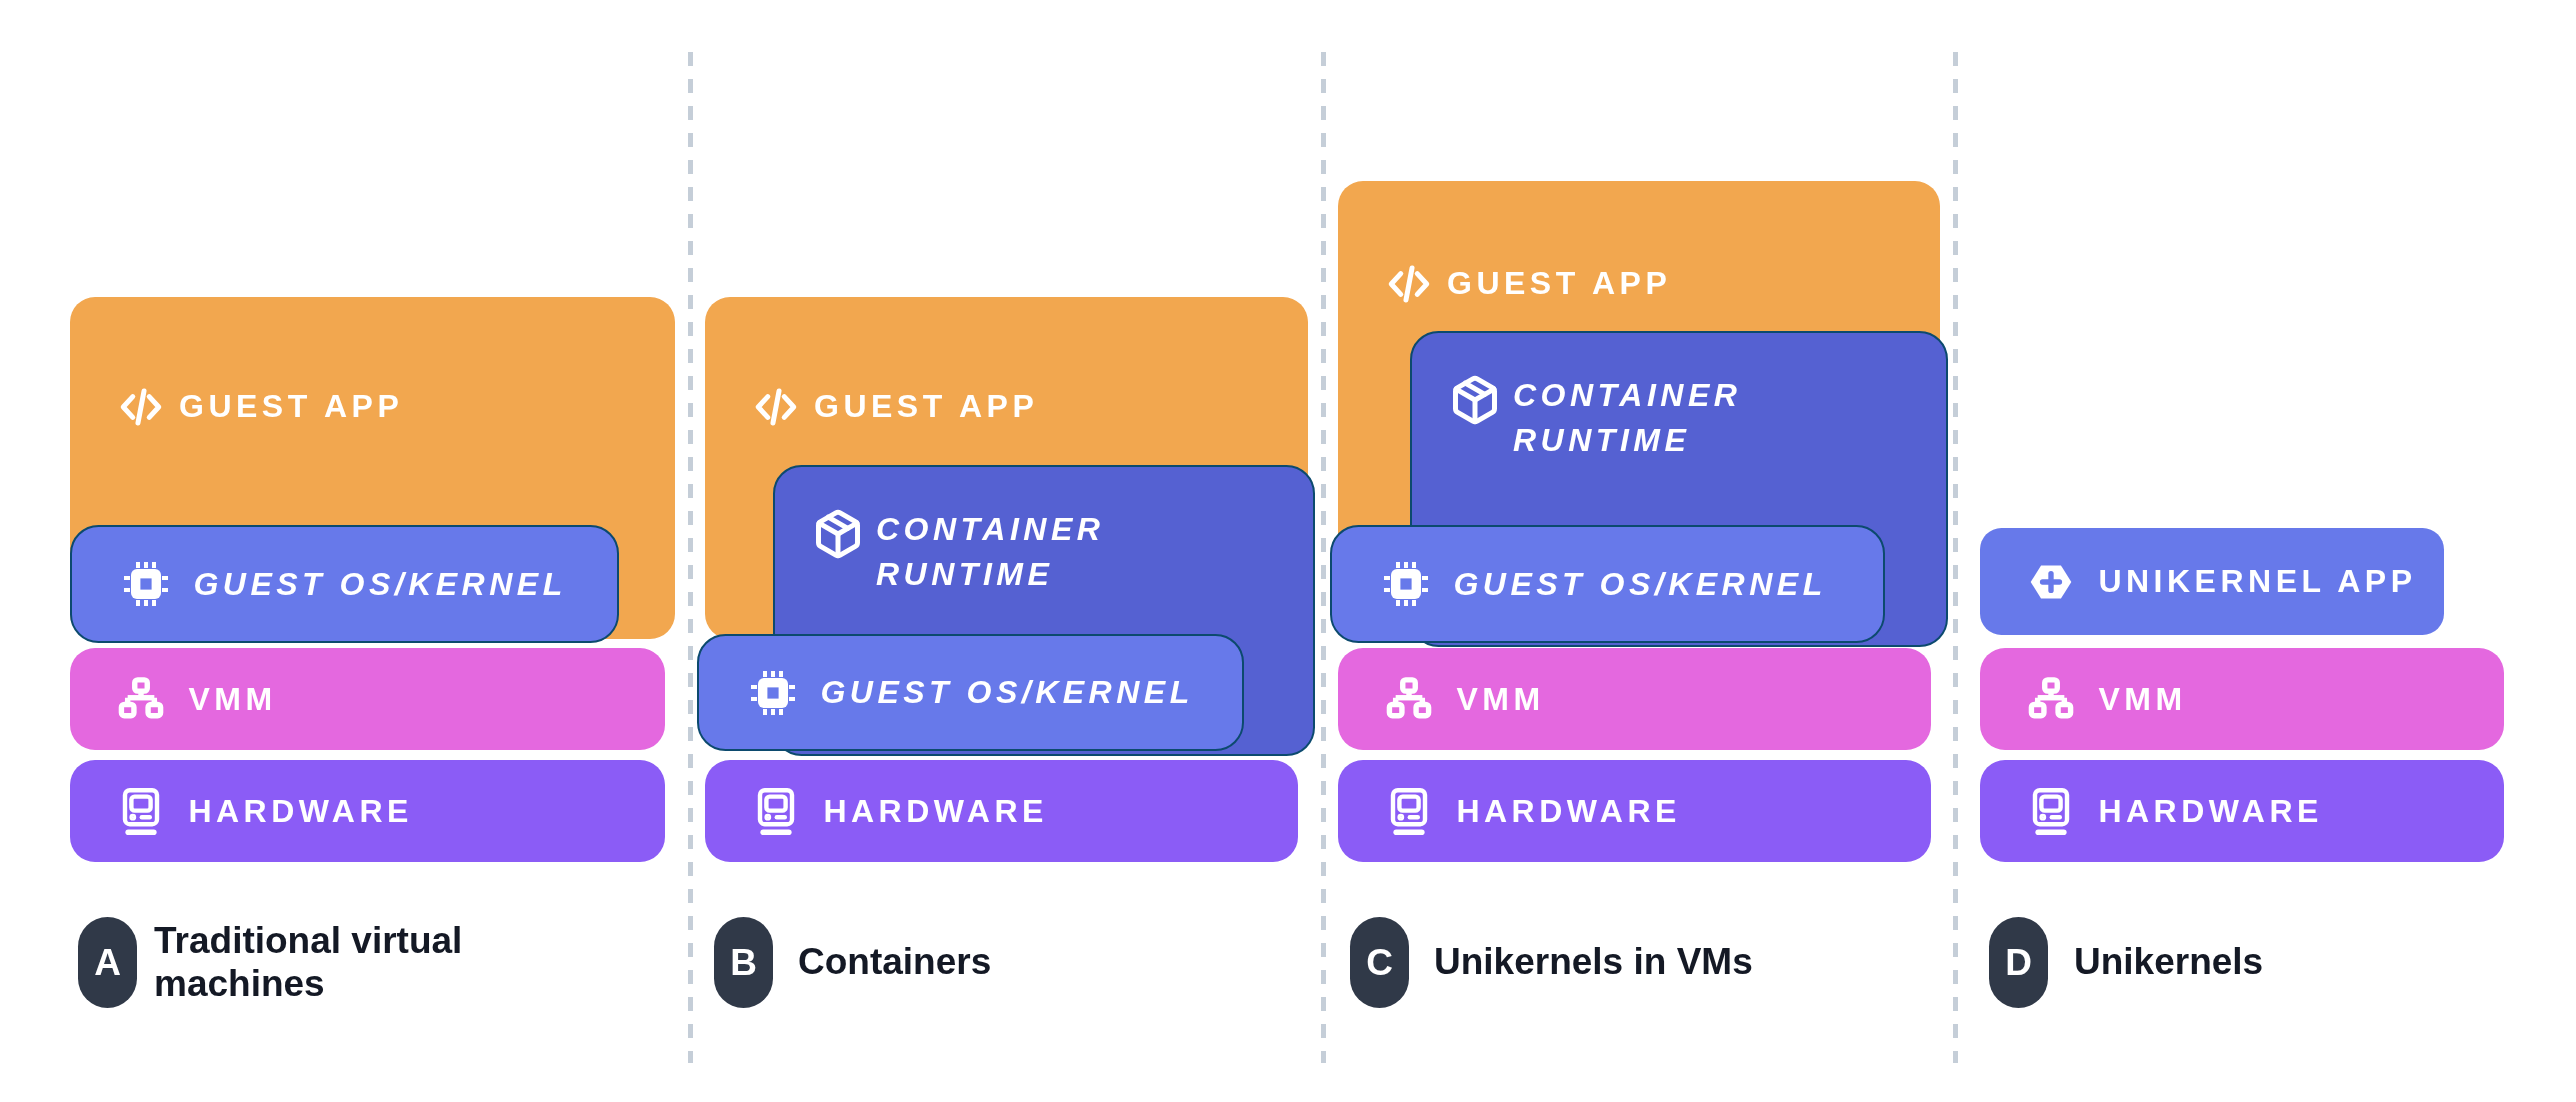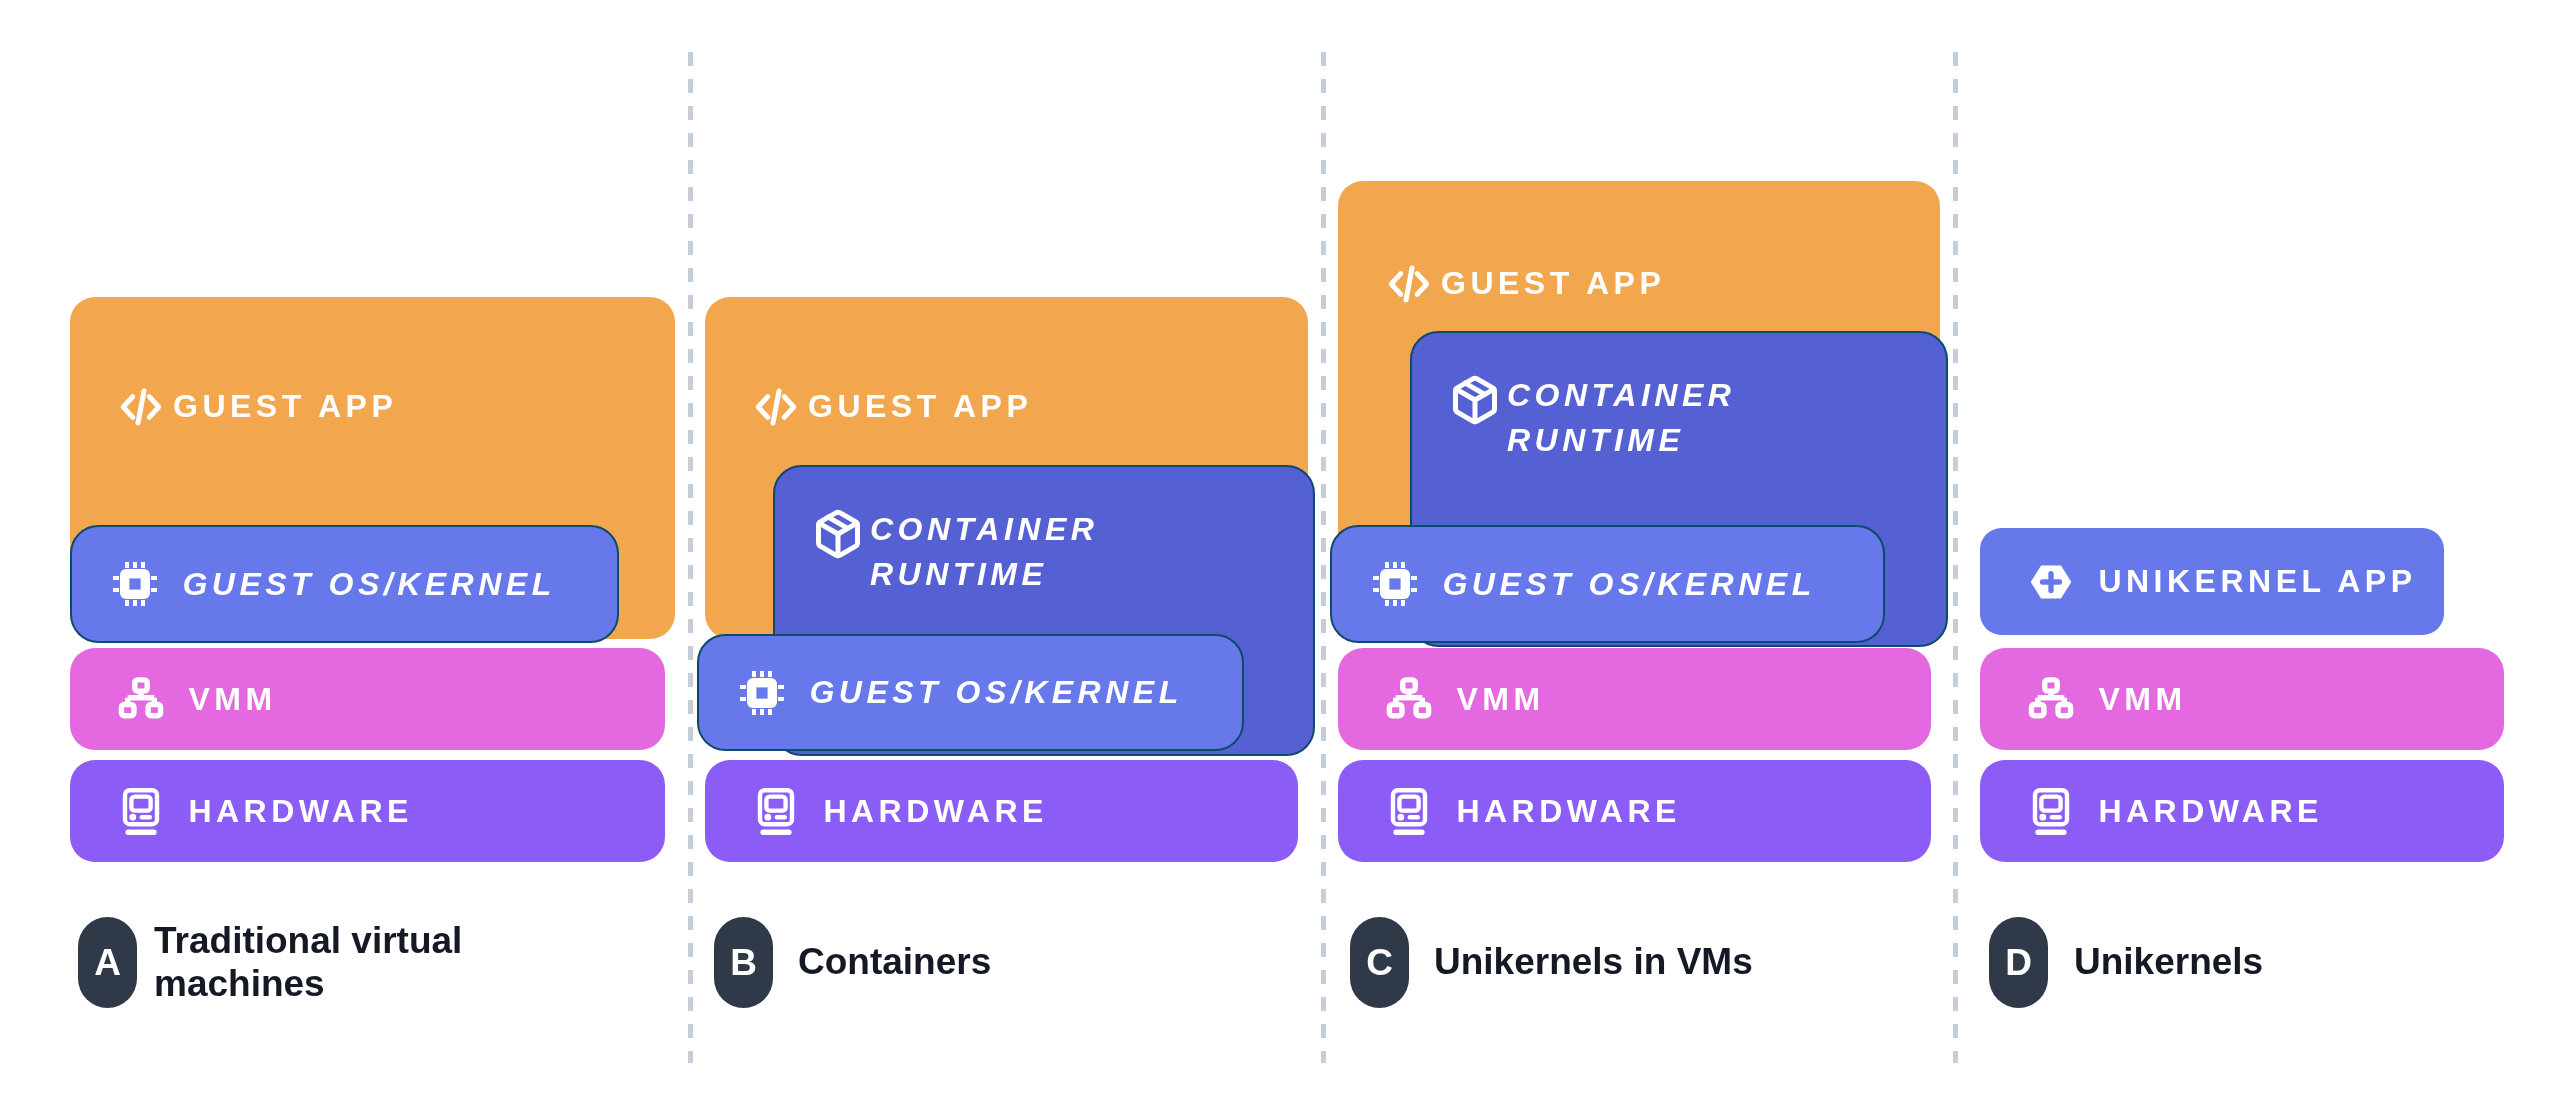--- a/index.html
+++ b/index.html
@@ -15,27 +15,27 @@
     background:repeating-linear-gradient(to bottom,#c5ced8 0 14.3px,transparent 14.3px 27px);
   }
   .block{
     position:absolute;border-radius:25px;color:#ffffff;
     box-sizing:border-box;
   }
   .bordered{
     border:2px solid #0c4a6e;border-radius:28.5px;font-style:italic;
   }
   .row{
-    display:flex;align-items:center;gap:6px;color:#ffffff;
+    display:flex;align-items:center;gap:12px;color:#ffffff;
   }
   .row-center{
     position:absolute;left:0;top:0;right:0;bottom:0;
     display:flex;align-items:center;gap:21.4px;padding-left:45px;
   }
-  .bordered .row-center{padding-left:37px;}
+  .bordered .row-center{padding-left:37px;margin-left:11px;}
   .ga-row{position:absolute;left:45px;height:55px;}
   .cr-row{position:absolute;left:37px;top:40px;align-items:flex-start;}
   .blk-label{
     font-size:32px;font-weight:700;letter-spacing:4.5px;white-space:pre-line;line-height:1.4;
   }
   .icon{width:52px;display:flex;align-items:center;justify-content:center;flex:0 0 52px;}
   .icon svg{display:block;}
   
   .c-orange{background:#f2a74f;}
   .c-indigo{background:#5561d2;}

